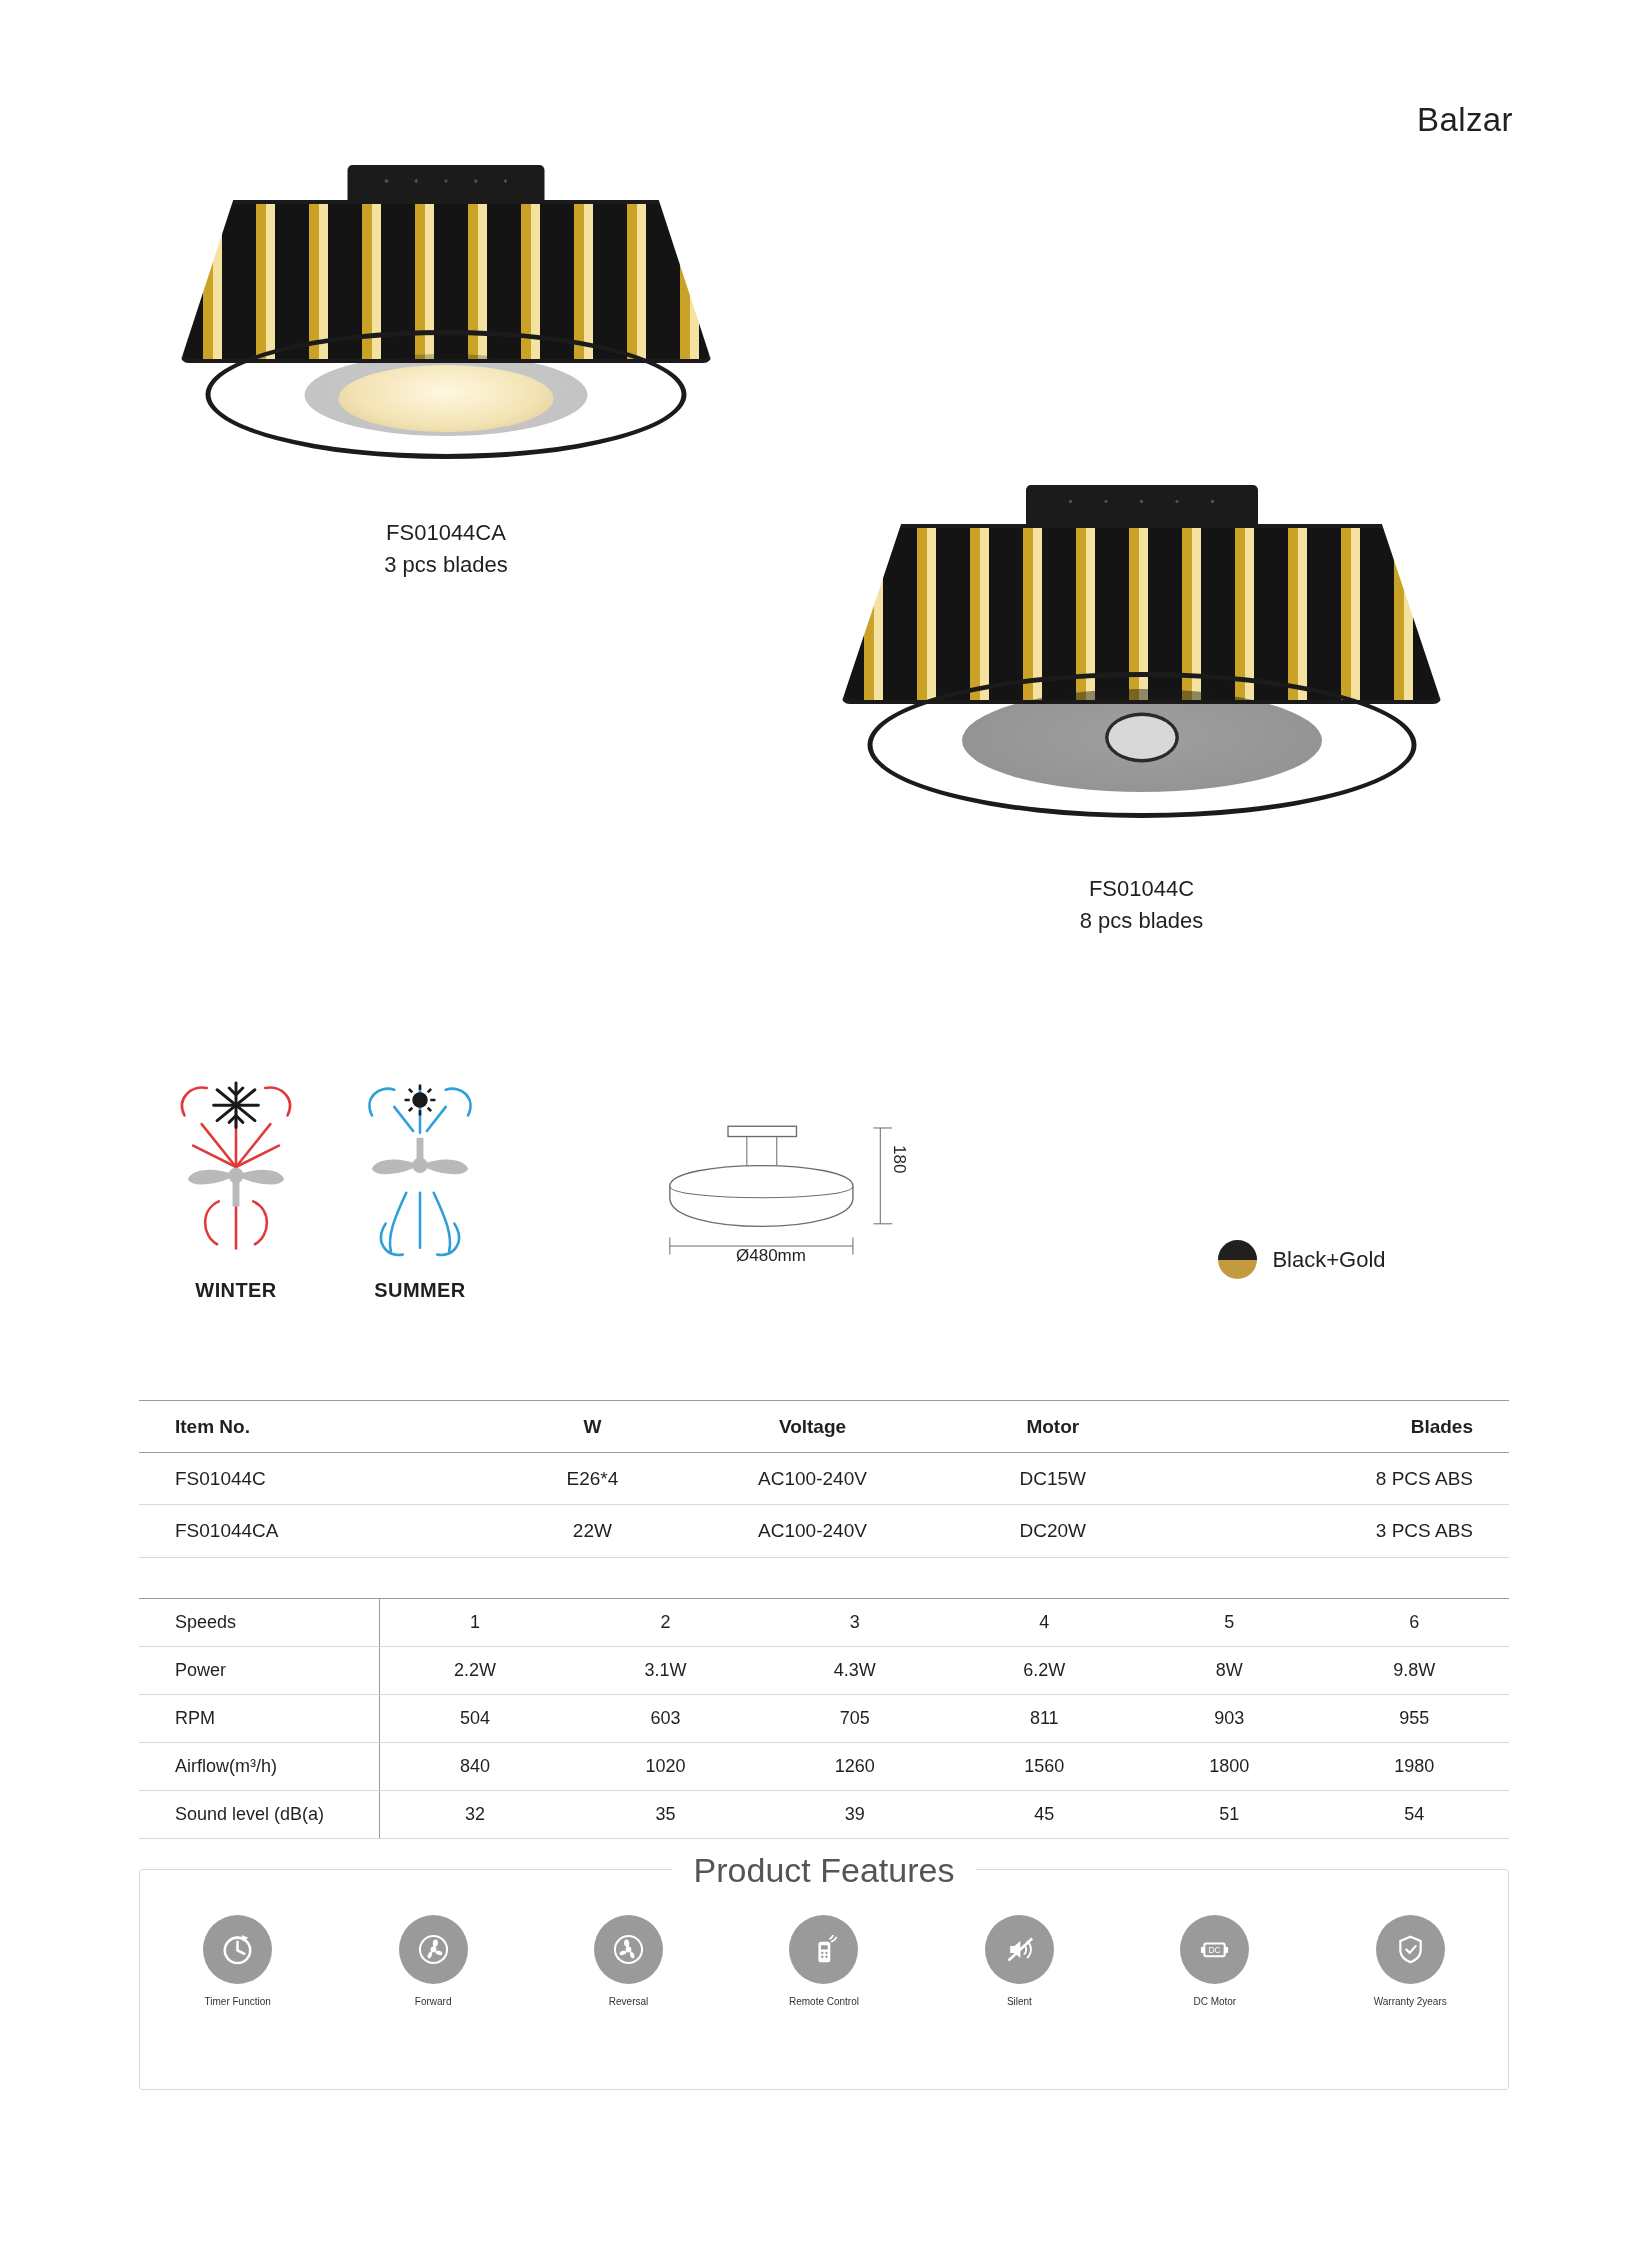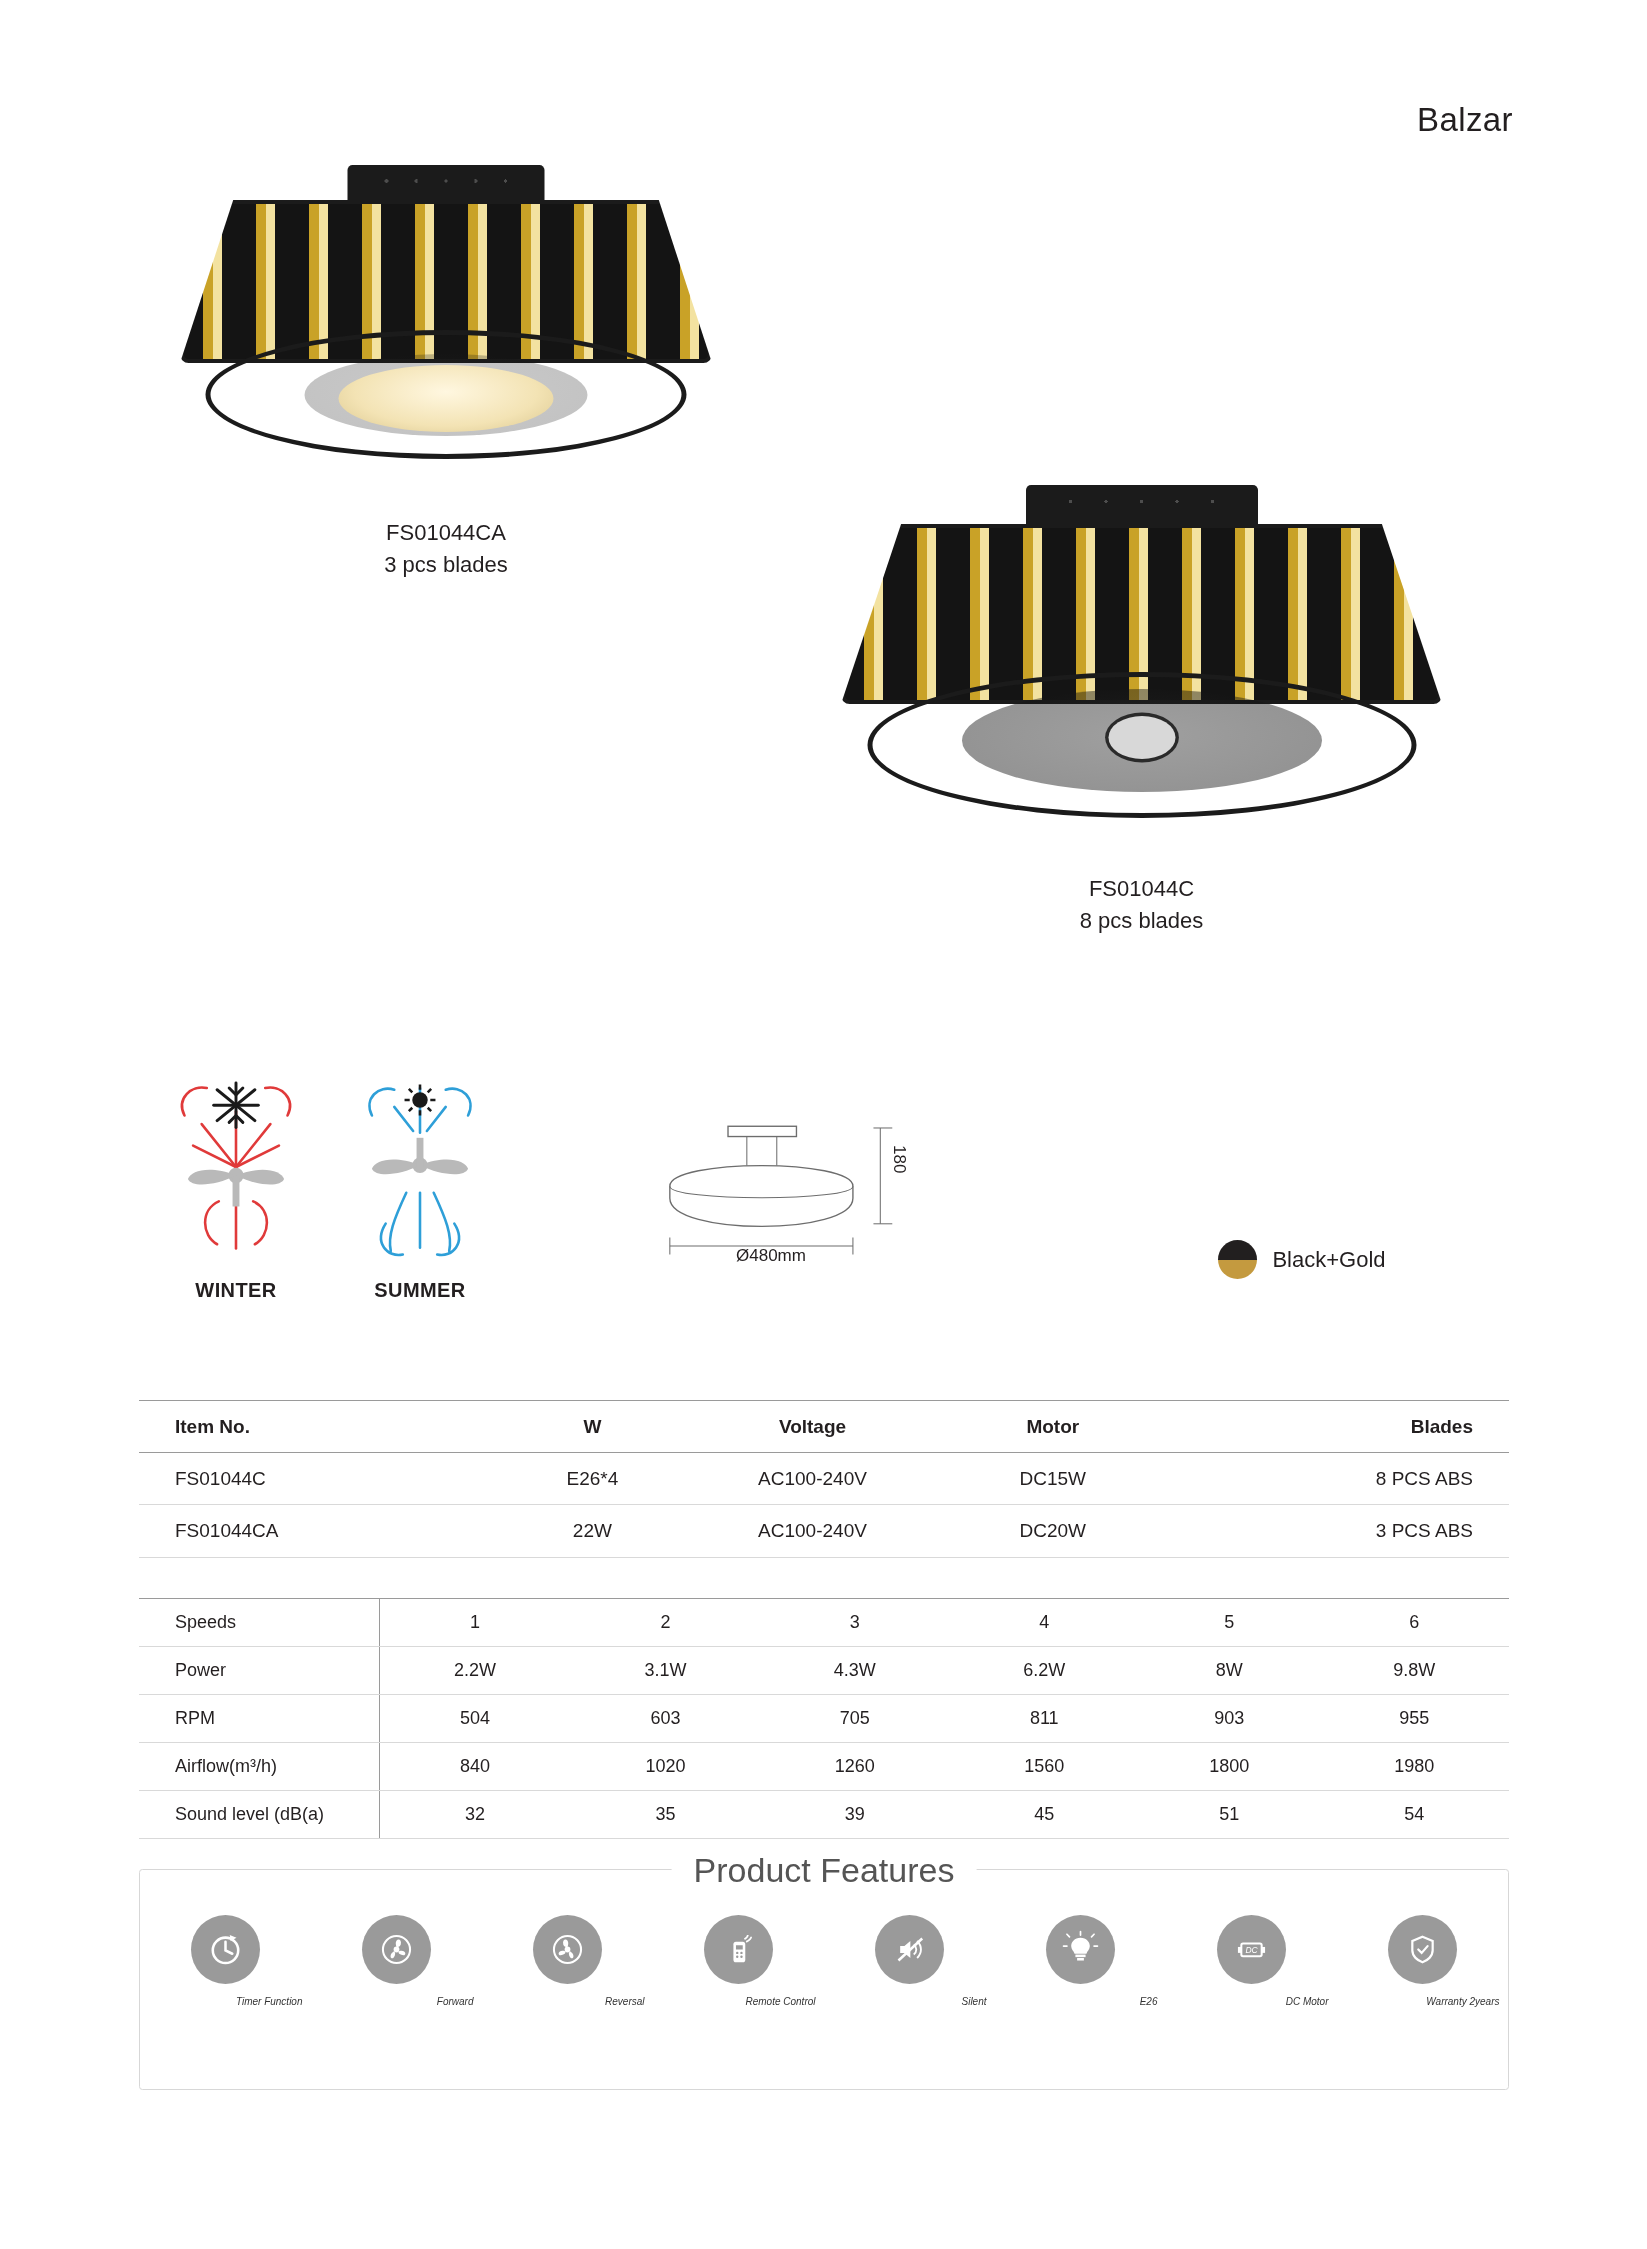--- a/index.html
+++ b/index.html
@@ -191,22 +191,21 @@
     position: absolute;
     top: 45px;
     left: 0;
     width: 100%;
     display: flex;
     justify-content: space-around;
     align-items: flex-start;
   }
   .feature {
     width: 154px;
-    text-align: right;
-    font-style: italic;
+    text-align: center;
   }
   .feature .circle {
     width: 69px; height: 69px;
     margin: 0 auto 12px auto;
     border-radius: 50%;
     background: #9a9a9a;
     display: flex;
     align-items: center;
     justify-content: center;
   }
@@ -477,37 +476,20 @@
           <svg width="39" height="39" viewBox="0 0 46 46">
             <path d="M12 19 H17 L24 13 V33 L17 27 H12 Z" fill="#fff"></path>
             <path d="M28 17 C32 20 32 26 28 29" fill="none" stroke="#fff" stroke-width="2.2"></path>
             <path d="M32 13 C38 19 38 27 32 33" fill="none" stroke="#fff" stroke-width="2.2"></path>
             <line x1="10" y1="36" x2="38" y2="10" stroke="#fff" stroke-width="3"></line>
           </svg>
         </div>
         <div class="flabel">Silent</div>
       </div>
 
-      <div class="feature">
-        <div class="circle">
-          <svg width="39" height="39" viewBox="0 0 46 46">
-            <path d="M23 9 C16 9 12 14 12 19 C12 23 15 25 16 28 H30 C31 25 34 23 34 19 C34 14 30 9 23 9Z" fill="#fff"></path>
-            <rect x="17" y="29" width="12" height="3" fill="#fff"></rect>
-            <rect x="19" y="33" width="8" height="3" fill="#fff"></rect>
-            <g stroke="#fff" stroke-width="2" stroke-linecap="round">
-              <line x1="23" y1="2" x2="23" y2="6"></line>
-              <line x1="7" y1="19" x2="3" y2="19"></line>
-              <line x1="43" y1="19" x2="39" y2="19"></line>
-              <line x1="10" y1="8" x2="7" y2="5"></line>
-              <line x1="36" y1="8" x2="39" y2="5"></line>
-            </g>
-          </svg>
-        </div>
-        <div class="flabel">E26</div>
-      </div>
 
       <div class="feature">
         <div class="circle">
           <svg width="39" height="39" viewBox="0 0 46 46">
             <rect x="11" y="16" width="24" height="15" rx="2" fill="none" stroke="#fff" stroke-width="2.4"></rect>
             <text x="23" y="27" font-family="Liberation Sans, sans-serif" font-size="10" fill="#fff" text-anchor="middle">DC</text>
             <rect x="7" y="20" width="4" height="7" fill="#fff"></rect>
             <rect x="35" y="20" width="4" height="7" fill="#fff"></rect>
           </svg>
         </div>

